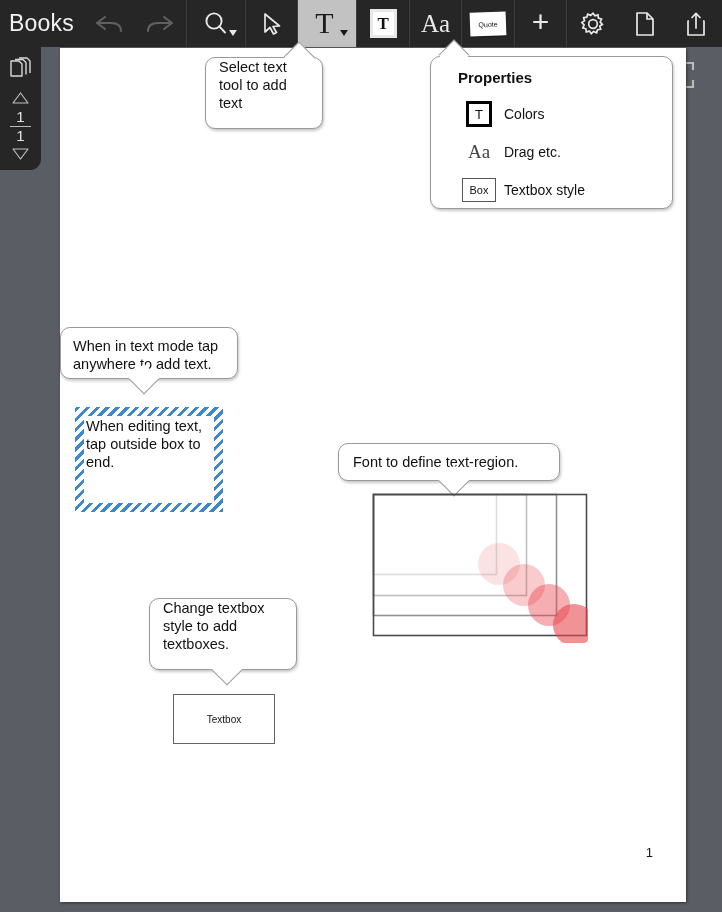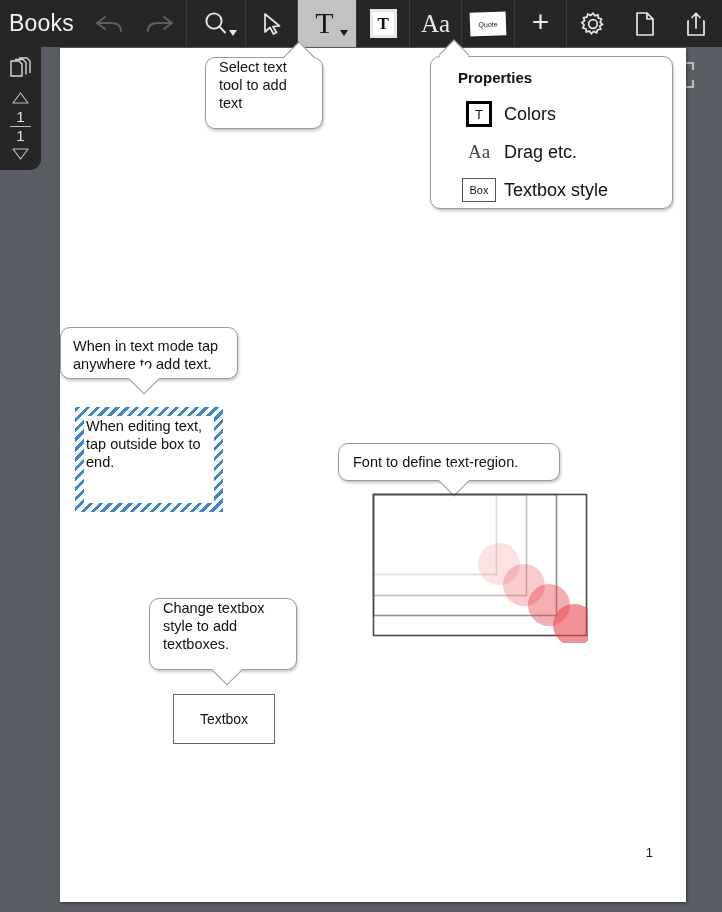--- a/index.html
+++ b/index.html
@@ -155,21 +155,21 @@
     font-size: 15px; font-weight: bold; color: #111;
   }
   .prop-row {
     display: flex; align-items: center;
     height: 38px; margin-left: 11px;
   }
   .prop-icon {
     width: 42px; flex: 0 0 42px;
     display: flex; align-items: center; justify-content: center;
   }
-  .prop-label { font-size: 18px; color: #111; margin-left: 4px; }
+  .prop-label { font-size: 14px; color: #111; margin-left: 4px; }
   .ic-colorT {
     width: 26px; height: 26px;
     border: 3.5px solid #000; background: #fff;
     display: flex; align-items: center; justify-content: center;
     font-family: "Liberation Sans", sans-serif;
     font-size: 13px; color: #111;
   }
   .ic-aa {
     font-family: "Liberation Serif", serif;
     font-size: 19px; color: #444;
@@ -201,21 +201,21 @@
     padding: 1px 2px;
   }
 
   
   #textbox-sample {
     position: absolute; left: 173px; top: 694px;
     width: 102px; height: 50px;
     border: 1.4px solid #636363;
     background: #fff;
     display: flex; align-items: center; justify-content: center;
-    font-size: 14px; color: #111;
+    font-size: 10px; color: #111;
   }
 
   
   #drag-illo {
     position: absolute; left: 372px; top: 493px;
     width: 216px; height: 150px;
   }
 </style>
 </head>
 <body>

